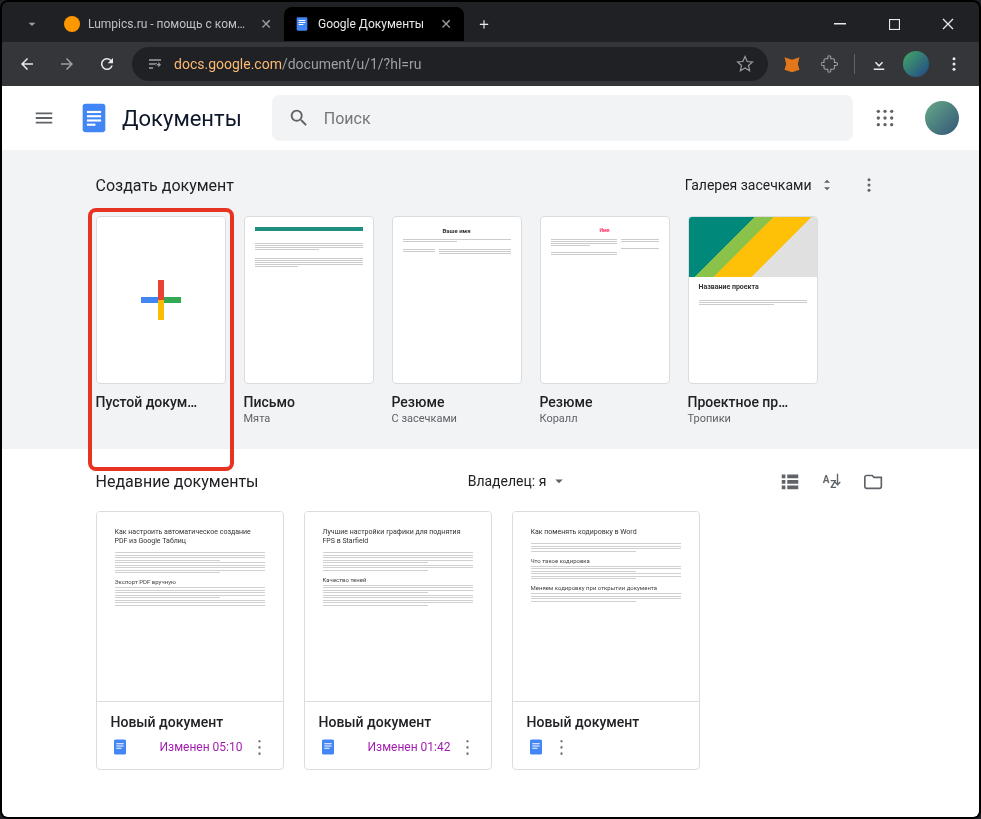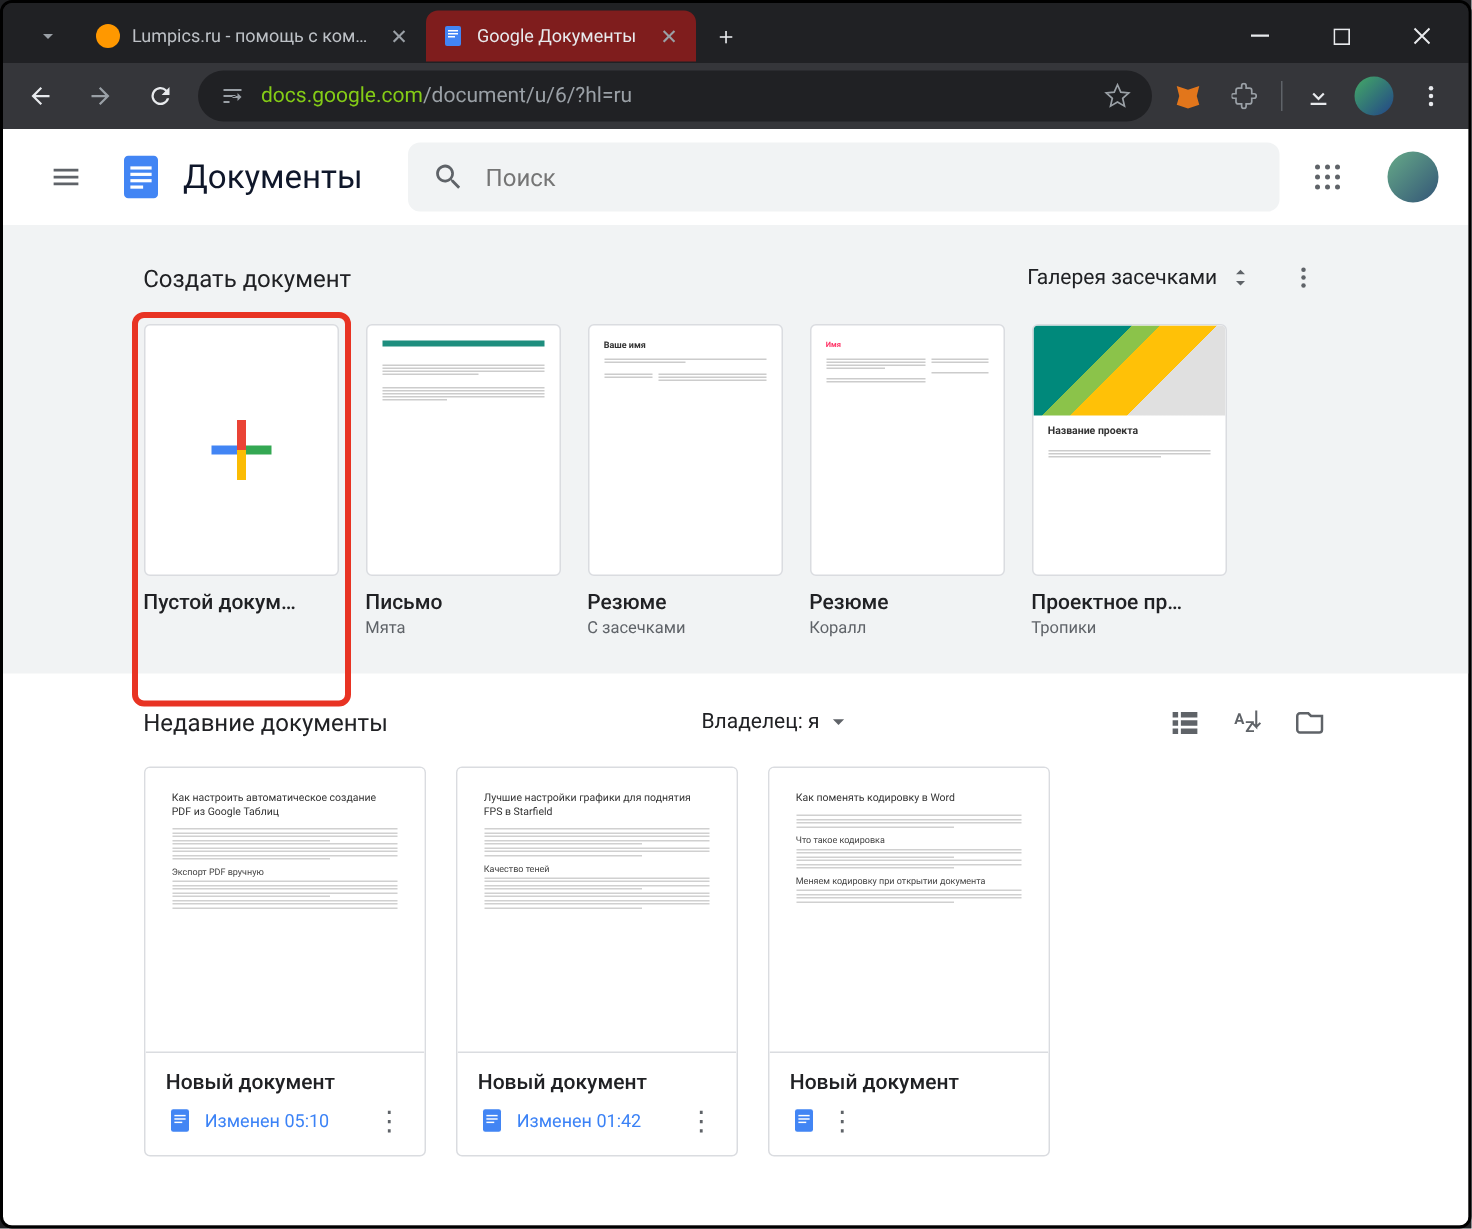--- a/index.html
+++ b/index.html
@@ -5,34 +5,34 @@
 * { margin: 0; padding: 0; box-sizing: border-box; font-family: 'Segoe UI', Roboto, Arial, sans-serif; }
 body { background: #202124; width: 981px; height: 819px; overflow: hidden; border: 2px solid #000; border-radius: 8px; }
 
 
 .browser-chrome { background: #202124; }
 .tab-bar { display: flex; align-items: center; height: 40px; padding: 4px 8px 0; gap: 0; }
 .tab-spacer { width: 44px; display:flex; align-items:center; justify-content:center; }
 .tab-spacer svg { width:16px; height:16px; fill:#9aa0a6; }
 .tab { display: flex; align-items: center; padding: 0 10px; height: 34px; border-radius: 8px 8px 0 0; gap: 8px; max-width: 230px; min-width: 180px; font-size: 12px; color: #e8eaed; position:relative; }
 .tab.inactive { background: transparent; color:#bdc1c6; }
-.tab.active { background: #7f1d1d; }
+.tab.active { background: #000000; }
 .tab-favicon { width: 16px; height: 16px; border-radius: 50%; flex-shrink: 0; display:flex; align-items:center; justify-content:center; }
 .tab-title { white-space: nowrap; overflow: hidden; text-overflow: ellipsis; flex:1; }
 .tab-close { width: 16px; height: 16px; color: #9aa0a6; cursor:pointer; display:flex; align-items:center; justify-content:center; font-size:14px; }
 .new-tab-btn { width: 28px; height: 28px; display:flex; align-items:center; justify-content:center; color:#e8eaed; cursor:pointer; margin-left:6px; }
 .window-controls { margin-left:auto; display:flex; gap:8px; }
 .win-btn { width:46px; height:32px; display:flex; align-items:center; justify-content:center; color:#e8eaed; cursor:pointer; }
 
 .nav-bar { display:flex; align-items:center; height:44px; padding:0 10px; gap:10px; background:#35363a; }
 .nav-btn { width:30px; height:30px; display:flex; align-items:center; justify-content:center; color:#9aa0a6; cursor:pointer; border-radius:50%; }
 .nav-btn.enabled { color:#e8eaed; }
 .url-bar { flex:1; display:flex; align-items:center; background:#202124; border-radius:20px; height:34px; padding:0 14px; gap:10px; }
 .url-text { color:#9aa0a6; font-size:14px; flex:1; }
-.url-text .host { color:#84cc16;text-align:center; }
+.url-text .host { color:#fdba74;text-align:center; }
 .url-icon { color:#9aa0a6; width:18px; height:18px; display:flex; align-items:center; justify-content:center; }
 .ext-icon { width:28px; height:28px; display:flex; align-items:center; justify-content:center; cursor:pointer; }
 .divider-v { width:1px; height:20px; background:#5f6368; }
 .avatar-small { width:26px; height:26px; border-radius:50%; background:linear-gradient(135deg,#4a6,#248); }
 
 
 .page { background:#fff; height:calc(819px - 88px); overflow-y:auto; position:relative; }
 .page::-webkit-scrollbar { width:14px; }
 .page::-webkit-scrollbar-track { background:#f1f1f1; }
 .page::-webkit-scrollbar-thumb { background:#c1c1c1; border-radius:7px; }
@@ -50,21 +50,21 @@
 .section-inner { max-width:830px; margin:0 auto; padding:0 20px; }
 .section-head { display:flex; align-items:center; margin-bottom:14px; }
 .section-head h2 { font-size:16px; font-weight:400; color:#202124; }
 .gallery-btn { margin-left:auto; display:flex; align-items:center; gap:6px; color:#202124; font-size:14px; cursor:pointer; padding:6px 10px; }
 .more-dots { width:34px; height:34px; display:flex; align-items:center; justify-content:center; cursor:pointer; color:#5f6368; margin-left:6px; }
 
 .templates { display:flex; gap:18px; }
 .template { width:130px; cursor:pointer; }
 .template.highlighted { position:relative; }
 .template.highlighted::before { content:''; position:absolute; inset:-8px -8px -8px -8px; border:4px solid #e83323; border-radius:8px; pointer-events:none; z-index:10; bottom:-46px; }
-.tmpl-thumb { width:130px; height:168px; background:#fff; border:1px solid #dadce0; border-radius:4px; display:flex; align-items:center; justify-content:center; position:relative; overflow:hidden; }
+.tmpl-thumb { width:130px; height:168px; background:#fff; border:1px solid #dadce0; border-radius:4px; display:flex; align-items:center; justify-content:center; position:relative; overflow:hidden;text-align:center; }
 .tmpl-name { font-size:14px; color:#202124; margin-top:10px; white-space:nowrap; overflow:hidden; text-overflow:ellipsis; font-weight:500; }
 .tmpl-sub { font-size:11px; color:#5f6368; margin-top:2px; }
 
 .plus-icon { position:relative; width:40px; height:40px; }
 .plus-icon .h { position:absolute; top:17px; left:0; width:40px; height:6px; }
 .plus-icon .v { position:absolute; left:17px; top:0; width:6px; height:40px; }
 
 .doc-mock { position:absolute; inset:10px; font-size:3px; line-height:1.4; color:#888; }
 .doc-mock .bar { height:4px; background:#1e8e7e; margin-bottom:3px; }
 .doc-mock .line { height:1px; background:#ccc; margin:1px 0; }
@@ -83,21 +83,21 @@
 .doc-card { width:188px; border:1px solid #dadce0; border-radius:4px; cursor:pointer; overflow:hidden; }
 .doc-preview { height:190px; background:#fff; border-bottom:1px solid #dadce0; padding:16px 18px; overflow:hidden; }
 .doc-preview .ptitle { font-size:7px; color:#333; margin-bottom:6px; line-height:1.3; }
 .doc-preview .pline { height:1px; background:#d0d0d0; margin:1.5px 0; }
 .doc-preview .pline.short { width:70%; }
 .doc-preview .psub { font-size:6px; color:#444; margin:5px 0 2px; }
 .doc-footer { padding:12px 14px; }
 .doc-name { font-size:14px; color:#202124; font-weight:500; margin-bottom:6px; }
 .doc-meta { display:flex; align-items:center; gap:8px; }
 .doc-icon-small { width:18px; height:18px; }
-.doc-date { font-size:12px; color:#3b82f6; flex:1; }
+.doc-date { font-size:12px; color:#a21caf; flex:1;text-align:right; }
 .doc-more { color:#5f6368; cursor:pointer; font-size:18px; }
 
 svg { display:block; }
 </style>
 </head>
 <body>
 
 <div class="browser-chrome">
   <div class="tab-bar">
     <div class="tab-spacer">
@@ -157,21 +157,21 @@
         <svg width="18" height="18" viewBox="0 0 24 24" fill="currentColor">
           <path d="M17.65 6.35A8 8 0 1 0 19.73 14h-2.08A6 6 0 1 1 16.24 7.76L13 11h7V4z"></path>
         </svg>
       </div>
     <div class="url-bar">
       <span class="url-icon">
           <svg width="16" height="16" viewBox="0 0 24 24" fill="currentColor">
             <path d="M3 17h6v2H3zm0-6h12v2H3zm0-6h18v2H3zm14 12l4-4-4-4v3h-5v2h5z"></path>
           </svg>
         </span>
-      <span class="url-text"><span class="host">docs.google.com</span><span>/document/u/6/?hl=ru</span></span>
+      <span class="url-text"><span class="host">docs.google.com</span><span>/document/u/1/?hl=ru</span></span>
       <span class="url-icon">
           <svg width="18" height="18" viewBox="0 0 24 24" fill="currentColor">
             <path d="M12 17.3l-6.2 3.7 1.6-7L2 9.2l7.1-.6L12 2l2.9 6.6 7.1.6-5.4 4.8 1.6 7z" fill="none" stroke="currentColor" stroke-width="1.5"></path>
           </svg>
         </span>
     </div>
     <div class="ext-icon">
         <svg width="20" height="20" viewBox="0 0 24 24">
           <path d="M3 4l9 3 9-3-2 8 2 7-9 3-9-3 2-7z" fill="#e2761b"></path>
         </svg>

